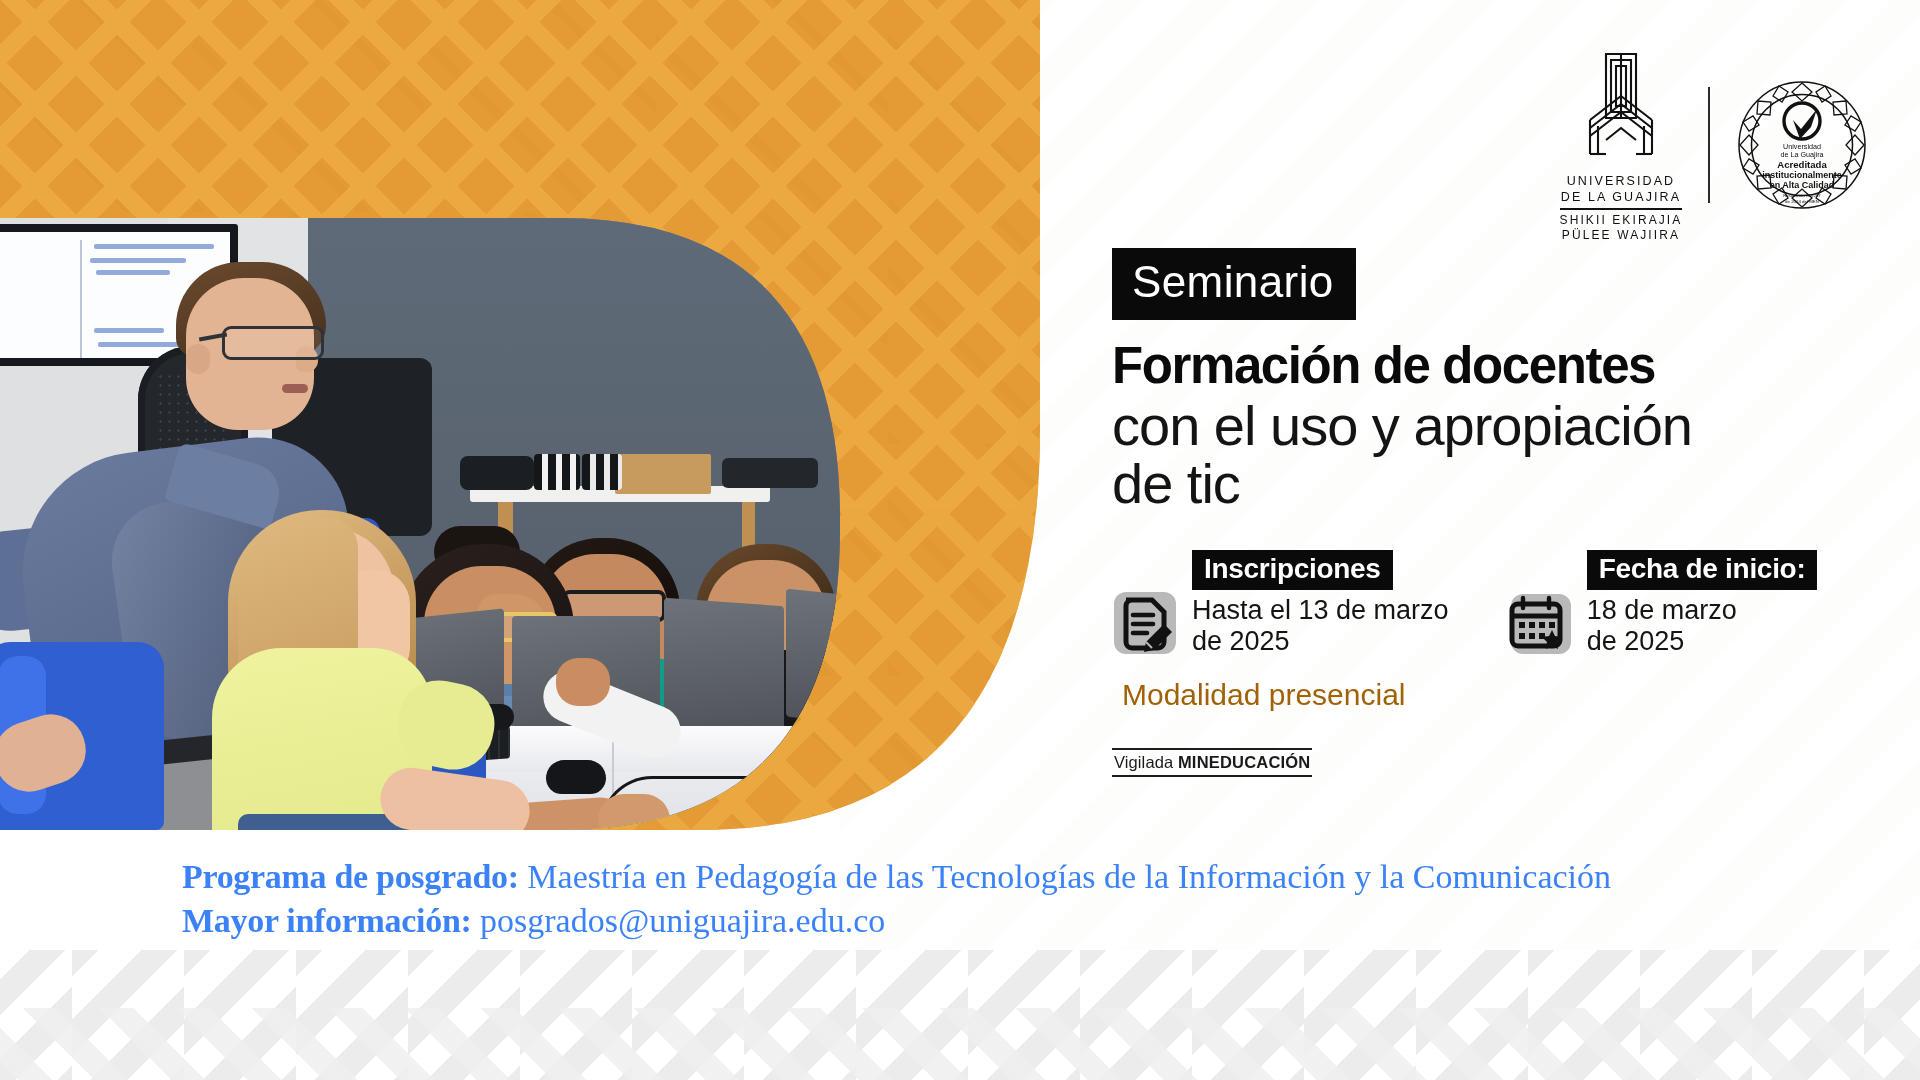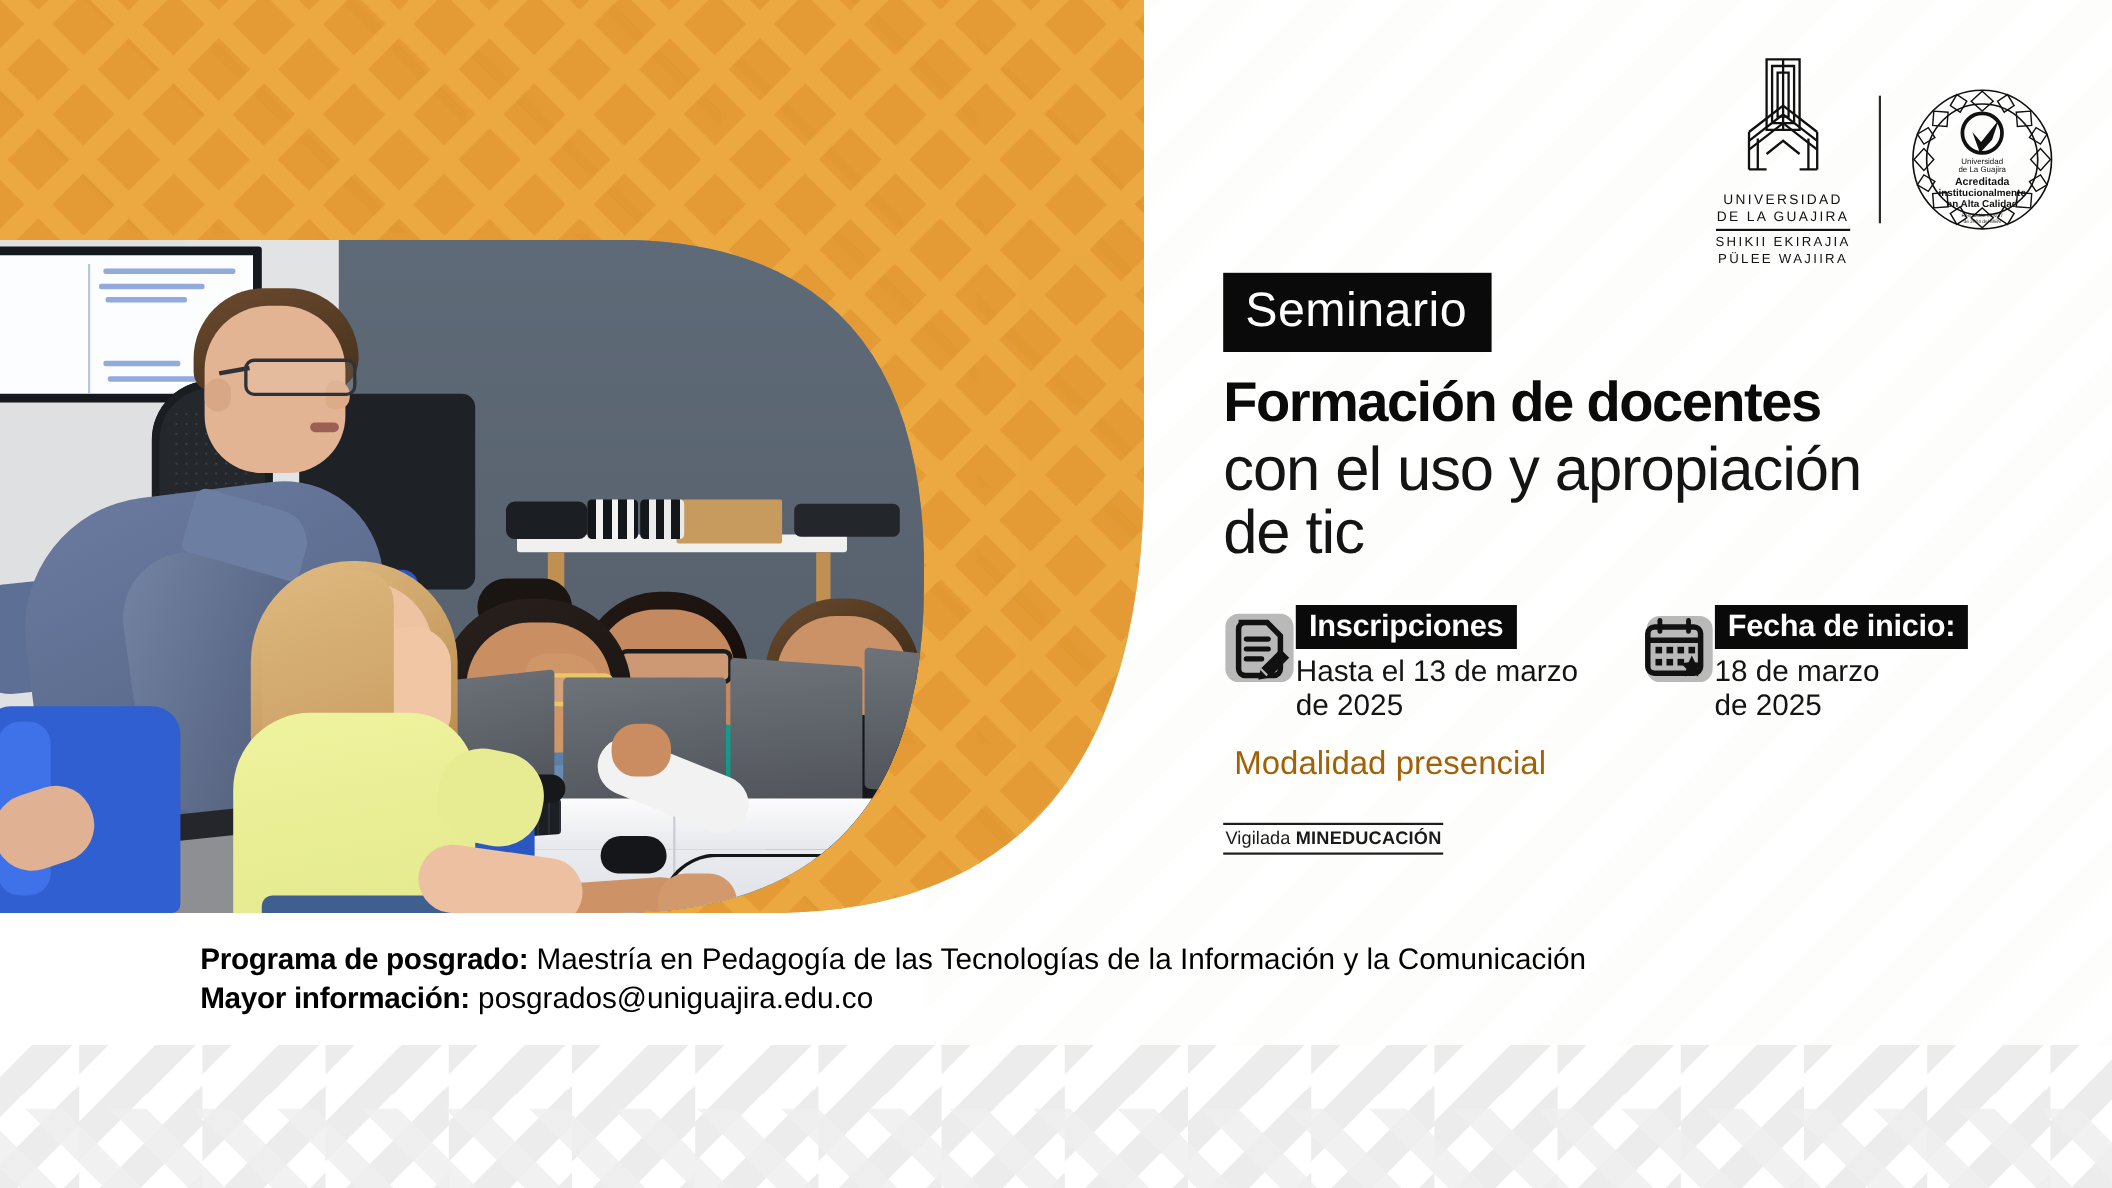--- a/index.html
+++ b/index.html
@@ -292,21 +292,21 @@
   .title-main {
     margin-top:20px; font-size:51px; line-height:1.0;
     font-weight:800; color:#0a0a0a; letter-spacing:-1.4px;
   }
   .title-sub {
     margin-top:6px; font-size:56px; line-height:1.03;
     font-weight:300; color:#141414; letter-spacing:-1px;
   }
 
   .info-row { display:flex; gap:58px; margin-top:38px; }
-  .info-item { display:flex; gap:0; align-items:flex-start; }
+  .info-item { display:flex; gap:14px; align-items:flex-end; }
   .info-icon { width:66px; height:66px; flex:0 0 66px; position:relative; margin-top:6px; }
   .info-lbl {
     display:inline-block; background:#0a0a0a; color:#fff;
     font-size:28px; font-weight:800; padding:5px 12px 7px;
     letter-spacing:-.3px; line-height:1;
   }
   .info-val {
     margin-top:5px; font-size:27px; line-height:1.12;
     color:#141414; font-weight:300;
   }
@@ -324,21 +324,21 @@
 
   .mined {
     margin-top:36px; display:inline-block; padding:3px 2px;
     border-top:2.6px solid #1d1d1d; border-bottom:2.6px solid #1d1d1d;
     font-size:16.5px; color:#1a1a1a; letter-spacing:.1px;
   }
   .mined b { font-weight:700; letter-spacing:.2px; }
 
   
   .footer { position:absolute; left:182px; top:855px; width:1700px; }
-  .f-line { font-size:27px; line-height:1.28; color:#000000; white-space:nowrap; }
+  .f-line { font-size:34px; line-height:1.28; color:#3b82f6; white-space:nowrap;font-family:Liberation Serif, serif; }
   .f-line b { font-weight:800; letter-spacing:-.3px; }
   .f-line span { font-weight:300; }
 </style>
 </head>
 <body>
 
 <div id="poster">
 
   <div class="right-texture"></div>
 

